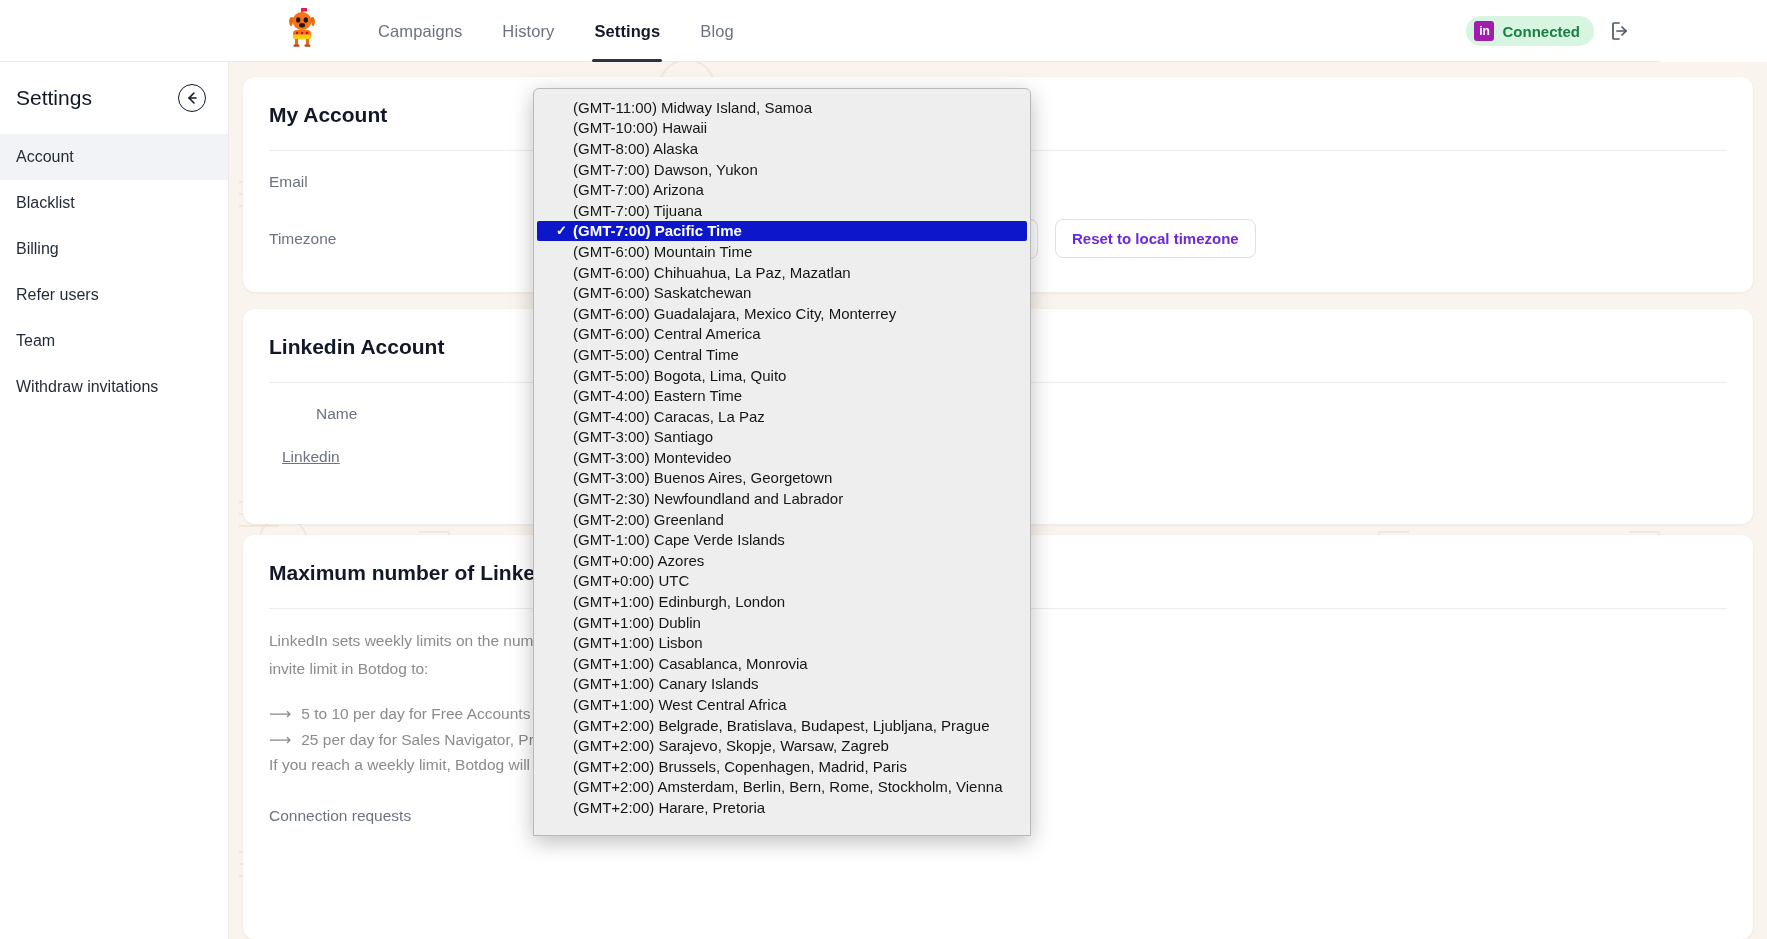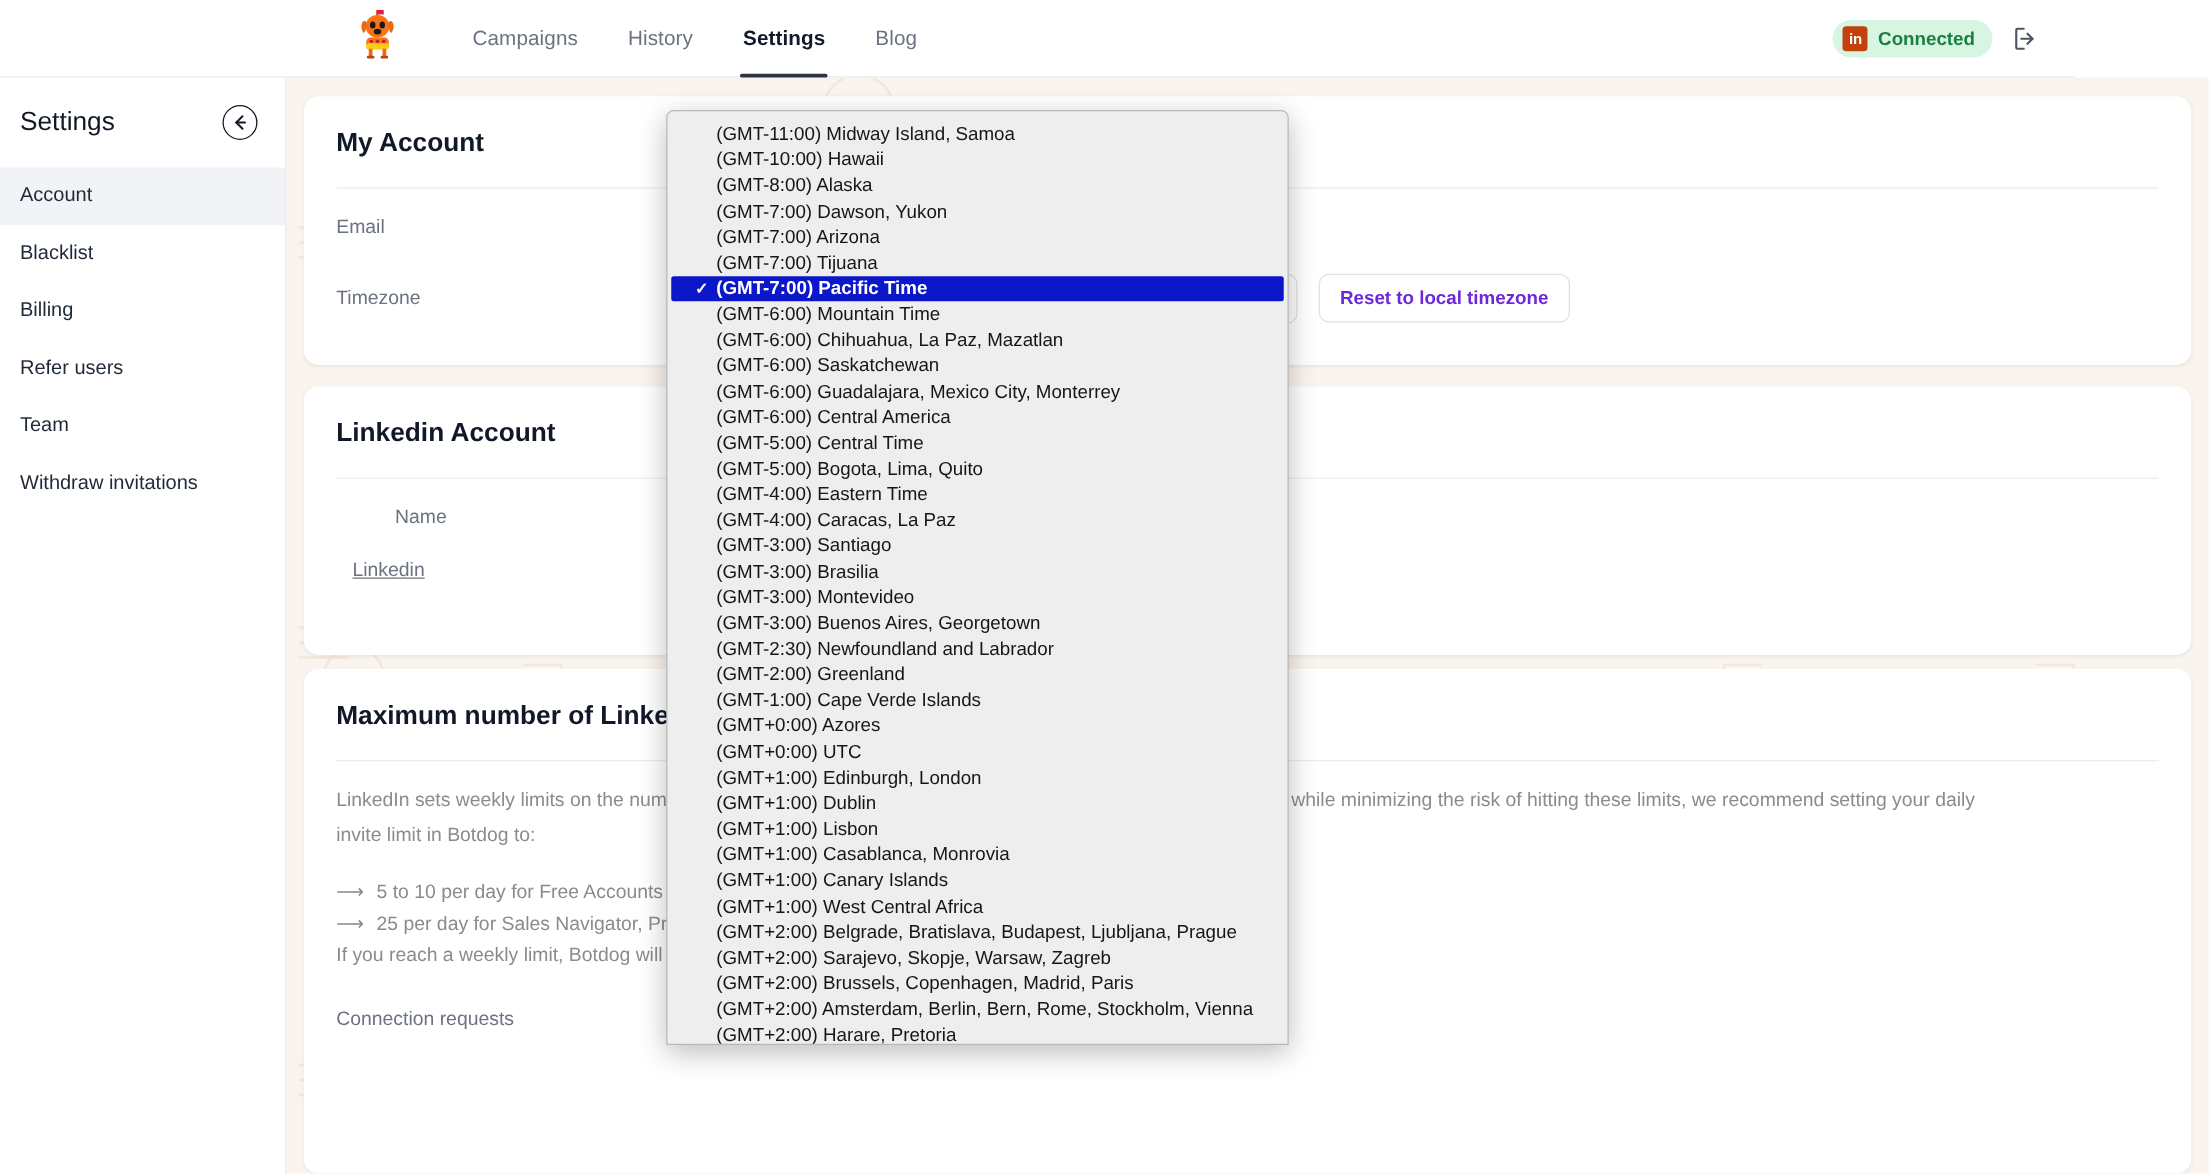--- a/index.html
+++ b/index.html
@@ -42,21 +42,21 @@
     position: absolute; right: 28px; top: 0; height: 62px;
     display: flex; align-items: center; gap: 14px;
   }
   .connected-badge {
     display: flex; align-items: center; gap: 8px;
     background: #d7f5e0; color: #1a7f45;
     border-radius: 20px; padding: 5px 14px 5px 8px;
     font-size: 15px; font-weight: 600; cursor: pointer;
   }
   .li-icon {
-    width: 20px; height: 20px; border-radius: 3px; background: #c2410c;
+    width: 20px; height: 20px; border-radius: 3px; background: #a21caf;
     color: #fff; font-size: 12px; font-weight: 700;
     display: flex; align-items: center; justify-content: center;
     font-family: "Liberation Sans", sans-serif; line-height: 1;
   }
   .logout-icon { width: 24px; height: 24px; cursor: pointer; }
 
   
   .sidebar {
     position: absolute; left: 0; top: 62px; width: 229px; height: 877px;
     background: #ffffff; border-right: 1px solid #eceae6; z-index: 15;
@@ -258,21 +258,20 @@
       <div class="card-rule" style="position:absolute; left:26px; right:26px; top:73px;"></div>
       <div class="field-label" style="position:absolute; left:26px; top:96px;margin-left:47px;">Name</div>
       <div class="field-label" style="position:absolute; left:39px; top:139px;text-decoration:underline;">Linkedin</div>
     </div>
 
     <div class="card" style="left:14px; top:473px; width:1510px; height:404px;">
       <div class="card-title" style="position:absolute; left:26px; top:26px;">Maximum number of LinkedIn da</div>
       <div class="card-rule" style="position:absolute; left:26px; right:26px; top:73px;"></div>
 
       <div class="body-text" style="position:absolute; left:26px; top:93px; width:480px;">LinkedIn sets weekly limits on the numb</div>
-      <div class="body-text" style="position:absolute; left:790px; top:93px; width:730px;">while minimizing the risk of hitting these limits, we recommend setting your daily</div>
       <div class="body-text" style="position:absolute; left:26px; top:121px;">invite limit in Botdog to:</div>
 
       <div class="bullet-row" style="position:absolute; left:26px; top:166px;">
         <span class="arrow">⟶</span>
         <span>5 to 10 per day for Free Accounts</span>
       </div>
       <div class="bullet-row" style="position:absolute; left:26px; top:192px;">
         <span class="arrow">⟶</span>
         <span>25 per day for Sales Navigator, Premium, R</span>
       </div>
@@ -347,24 +346,20 @@
       <div class="dd-item">
         <span class="dd-check">✓</span>
         <span>(GMT-4:00) Caracas, La Paz</span>
       </div>
       <div class="dd-item">
         <span class="dd-check">✓</span>
         <span>(GMT-3:00) Santiago</span>
       </div>
       <div class="dd-item">
         <span class="dd-check">✓</span>
-        <span>(GMT-3:00) Brasilia</span>
-      </div>
-      <div class="dd-item">
-        <span class="dd-check">✓</span>
         <span>(GMT-3:00) Montevideo</span>
       </div>
       <div class="dd-item">
         <span class="dd-check">✓</span>
         <span>(GMT-3:00) Buenos Aires, Georgetown</span>
       </div>
       <div class="dd-item">
         <span class="dd-check">✓</span>
         <span>(GMT-2:30) Newfoundland and Labrador</span>
       </div>

